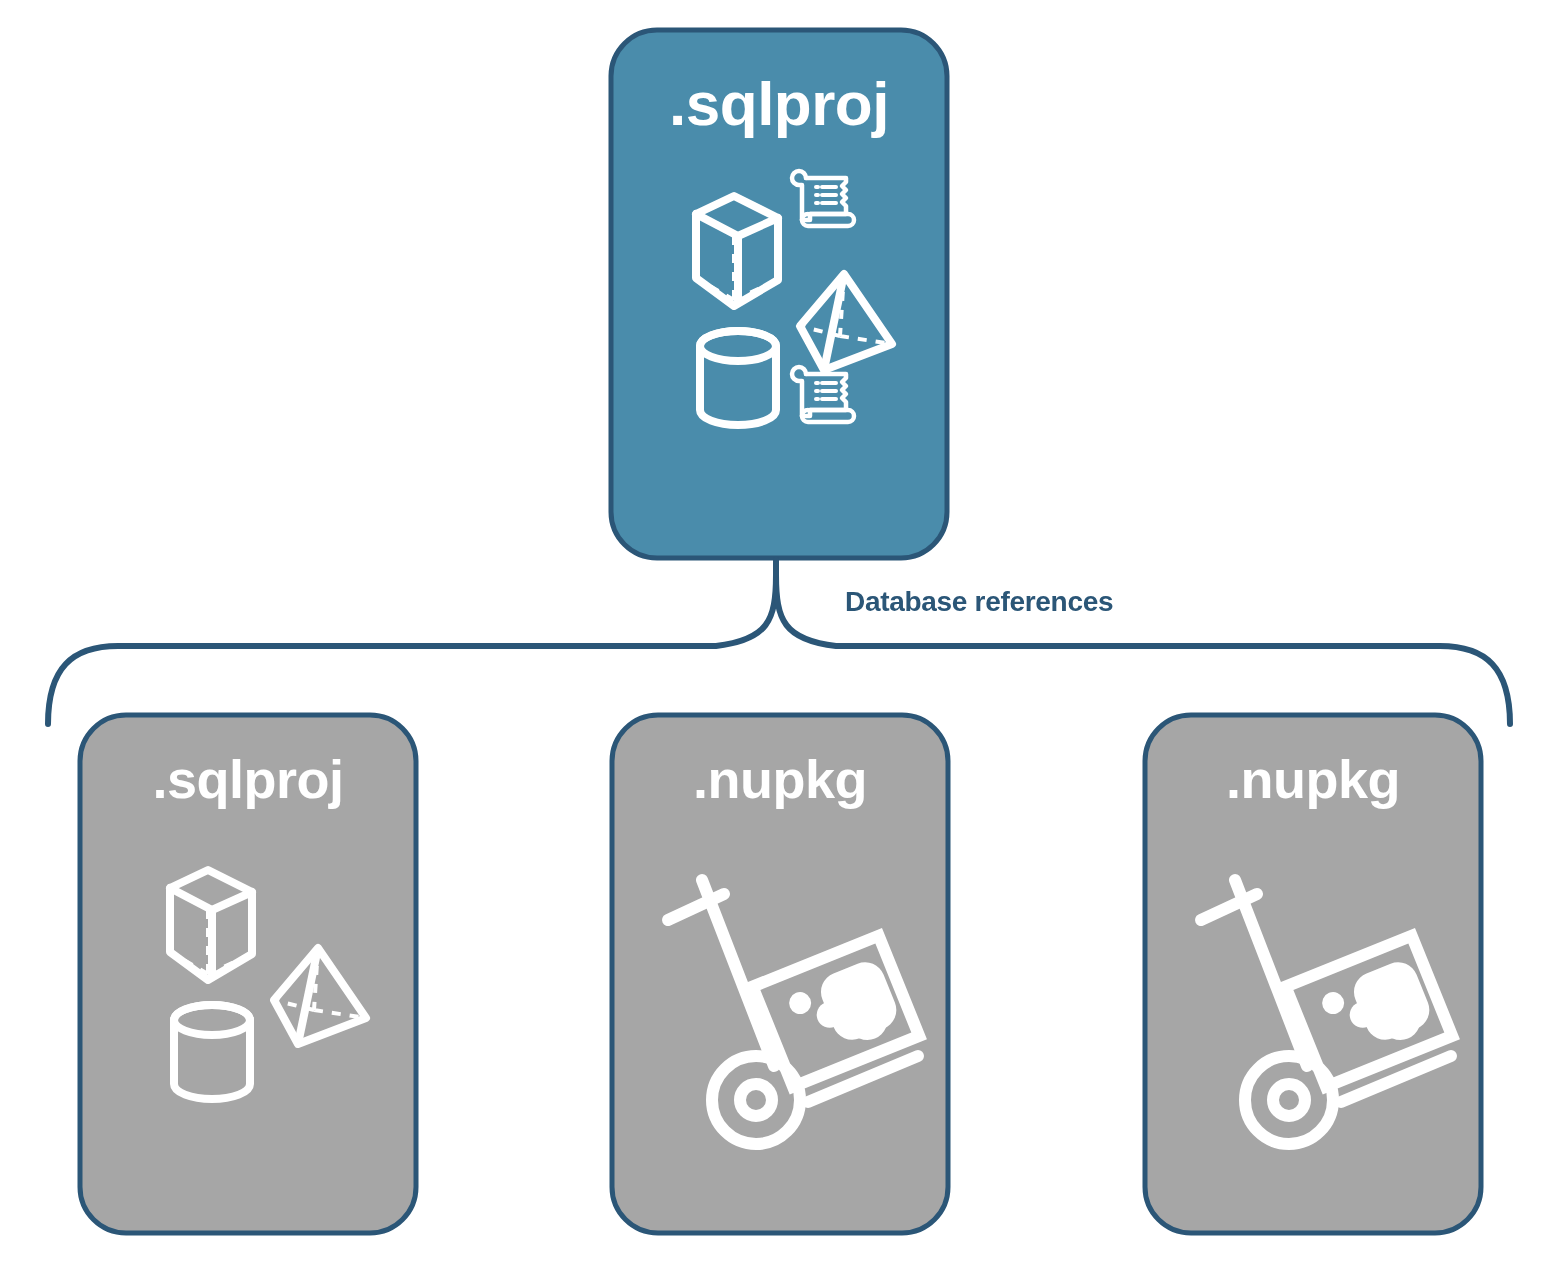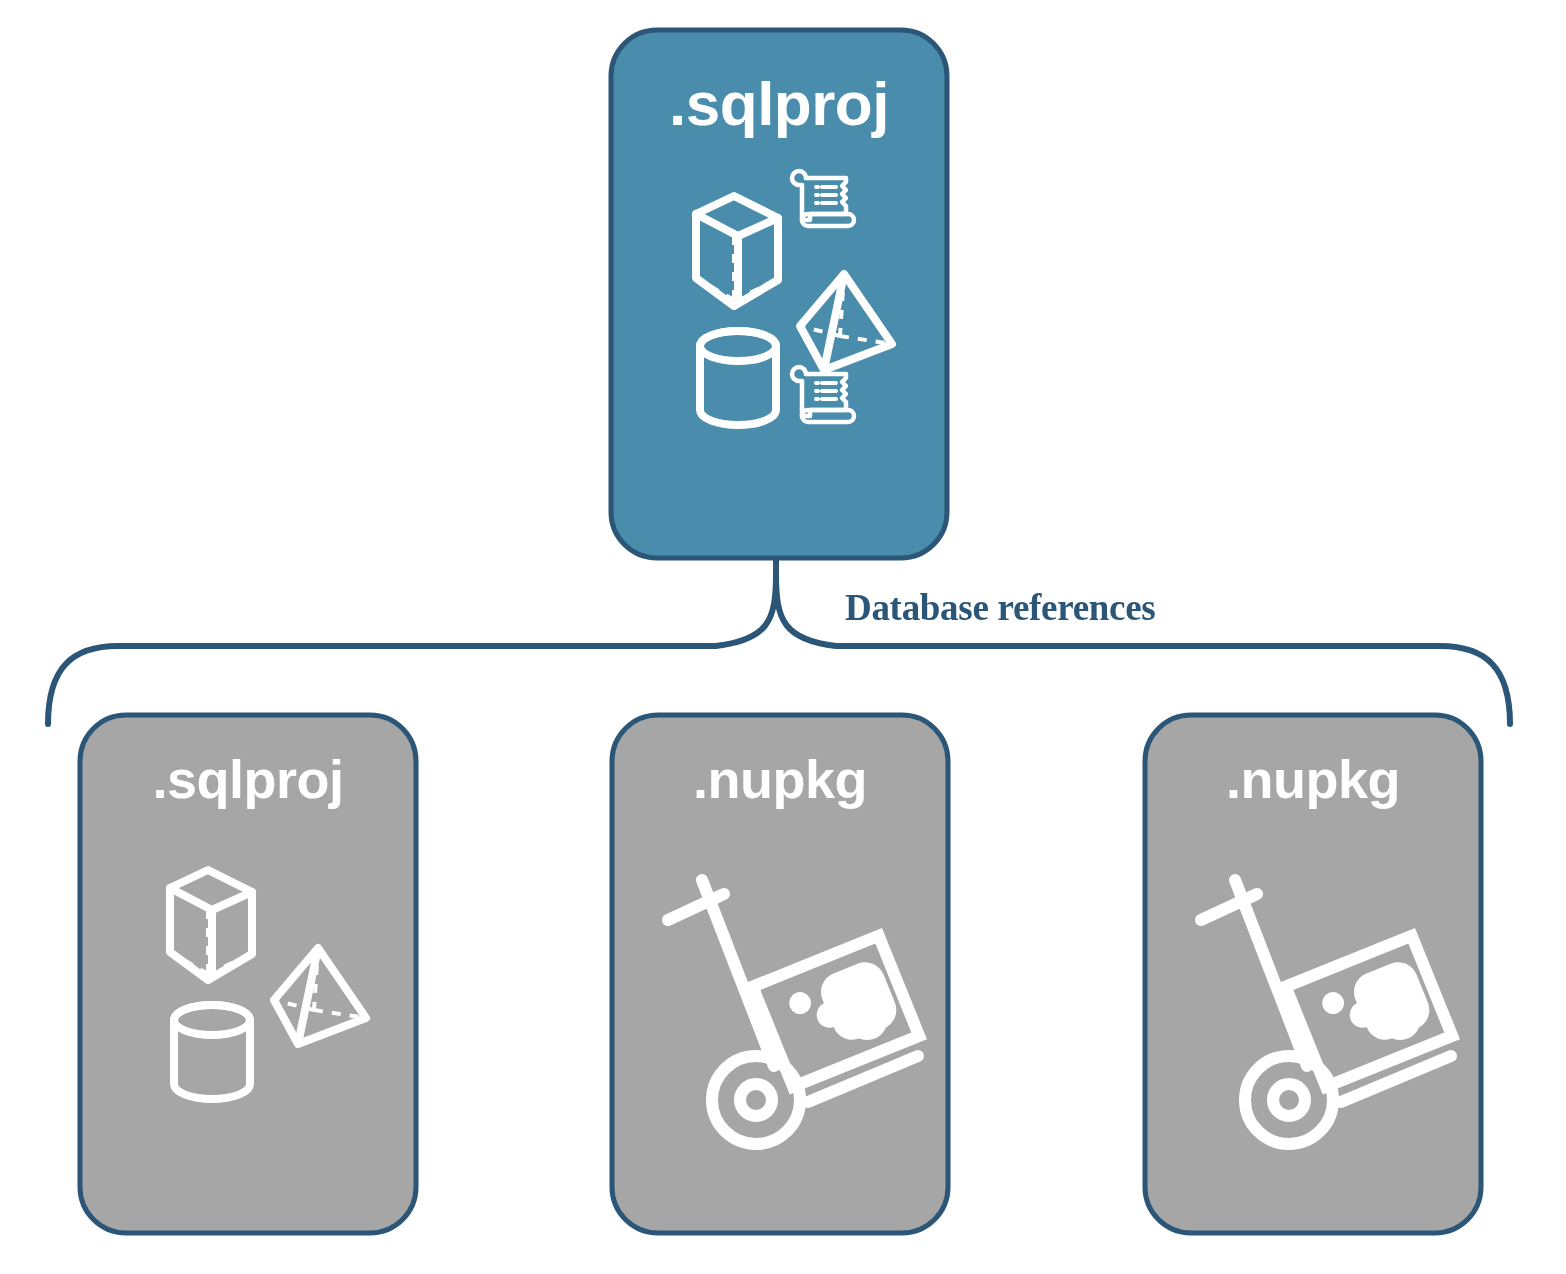--- a/index.html
+++ b/index.html
@@ -59,26 +59,26 @@
   #title-ref-2 {
     left: 1145px;
     top: 748px;
     width: 336px;
     font-size: 54px;
   }
   #brace-label {
     position: absolute;
     left: 845px;
     top: 586px;
-    font-size: 37px;
+    font-size: 28px;
     font-weight: bold;
     color: #2B5677;
     white-space: nowrap;
     letter-spacing: -0.3px;
-    font-family: Liberation Serif, serif;
+    font-family: Liberation Sans, sans-serif;
   }
 </style>
 </head>
 <body>
 
 <div id="stage">
 
   <svg class="diagram-svg" viewBox="0 0 1566 1274" xmlns="http://www.w3.org/2000/svg">
     <defs>
 

